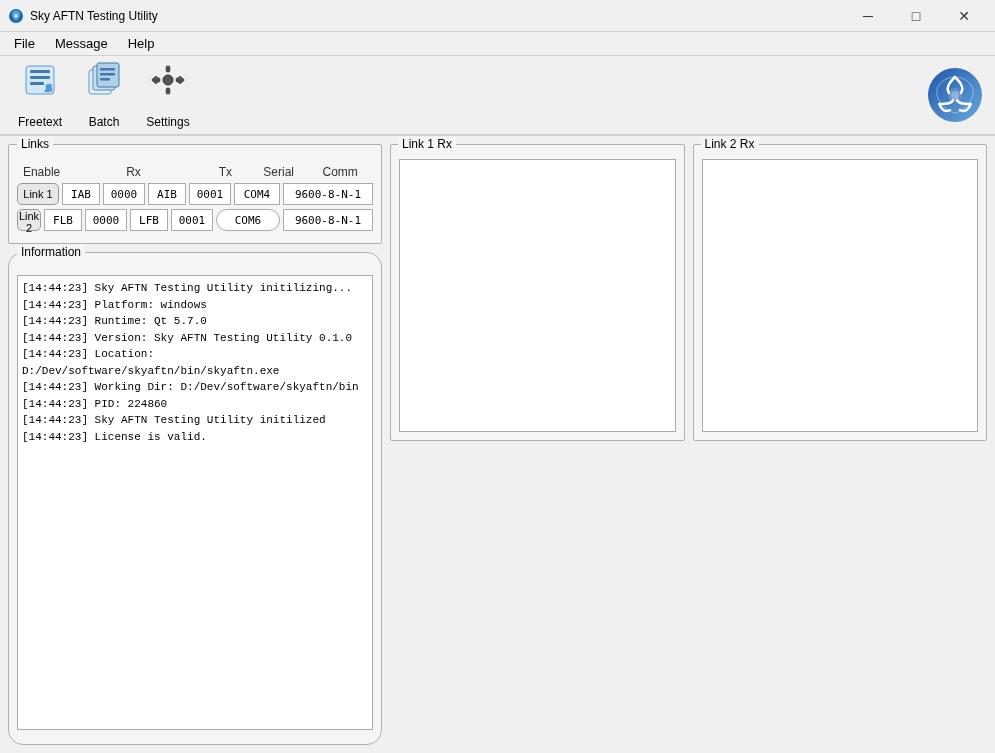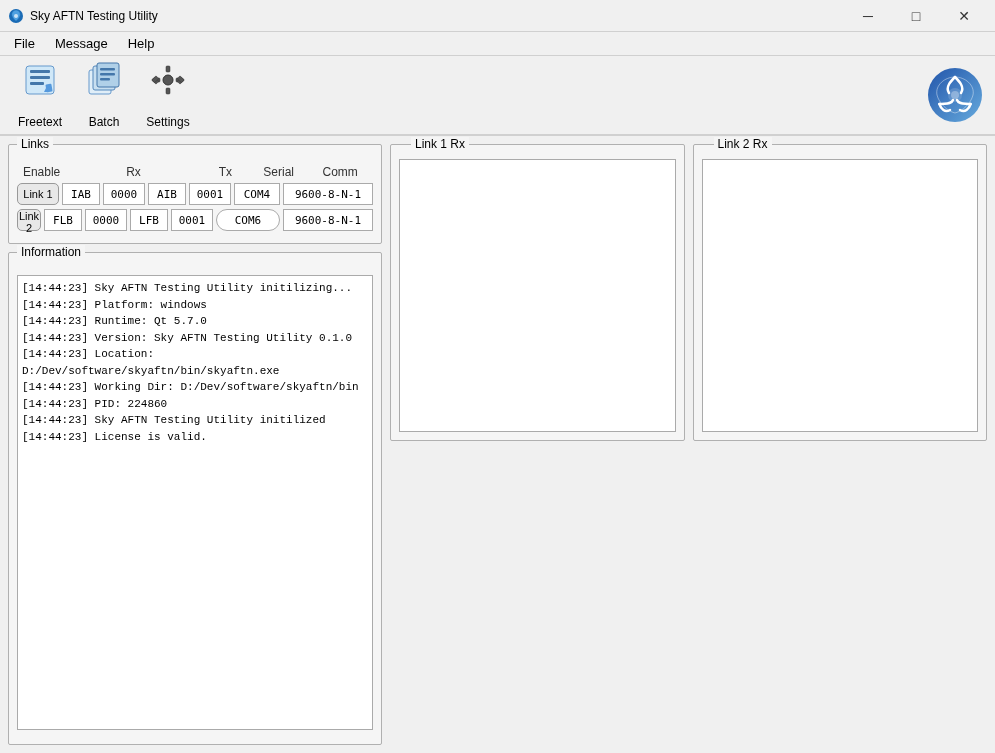--- a/index.html
+++ b/index.html
@@ -179,20 +179,21 @@
     .link-field-comm {
       width: 48px;
     }
     .link-field-baud {
       width: 90px;
     }
 
     
     .info-group {
       flex: 1;
+      border-radius: 15px;
     }
     .info-text {
       width: 100%;
       height: calc(100% - 12px);
       background: white;
       border: 1px solid #aaa;
       font-family: 'Courier New', monospace;
       font-size: 11px;
       padding: 4px;
       resize: none;
@@ -218,21 +219,21 @@
       position: relative;
       display: flex;
       flex-direction: column;
     }
     .monitor-title {
       font-size: 12px;
       color: #000;
       background: #f5f5f5;
       position: absolute;
       top: -8px;
-      left: 20px;
+      left: 7px;
       padding: 0 4px;
     }
     .monitor-content {
       flex: 1;
       background: white;
       border: 1px solid #aaa;
       margin-top: 8px;
     }
 
     

